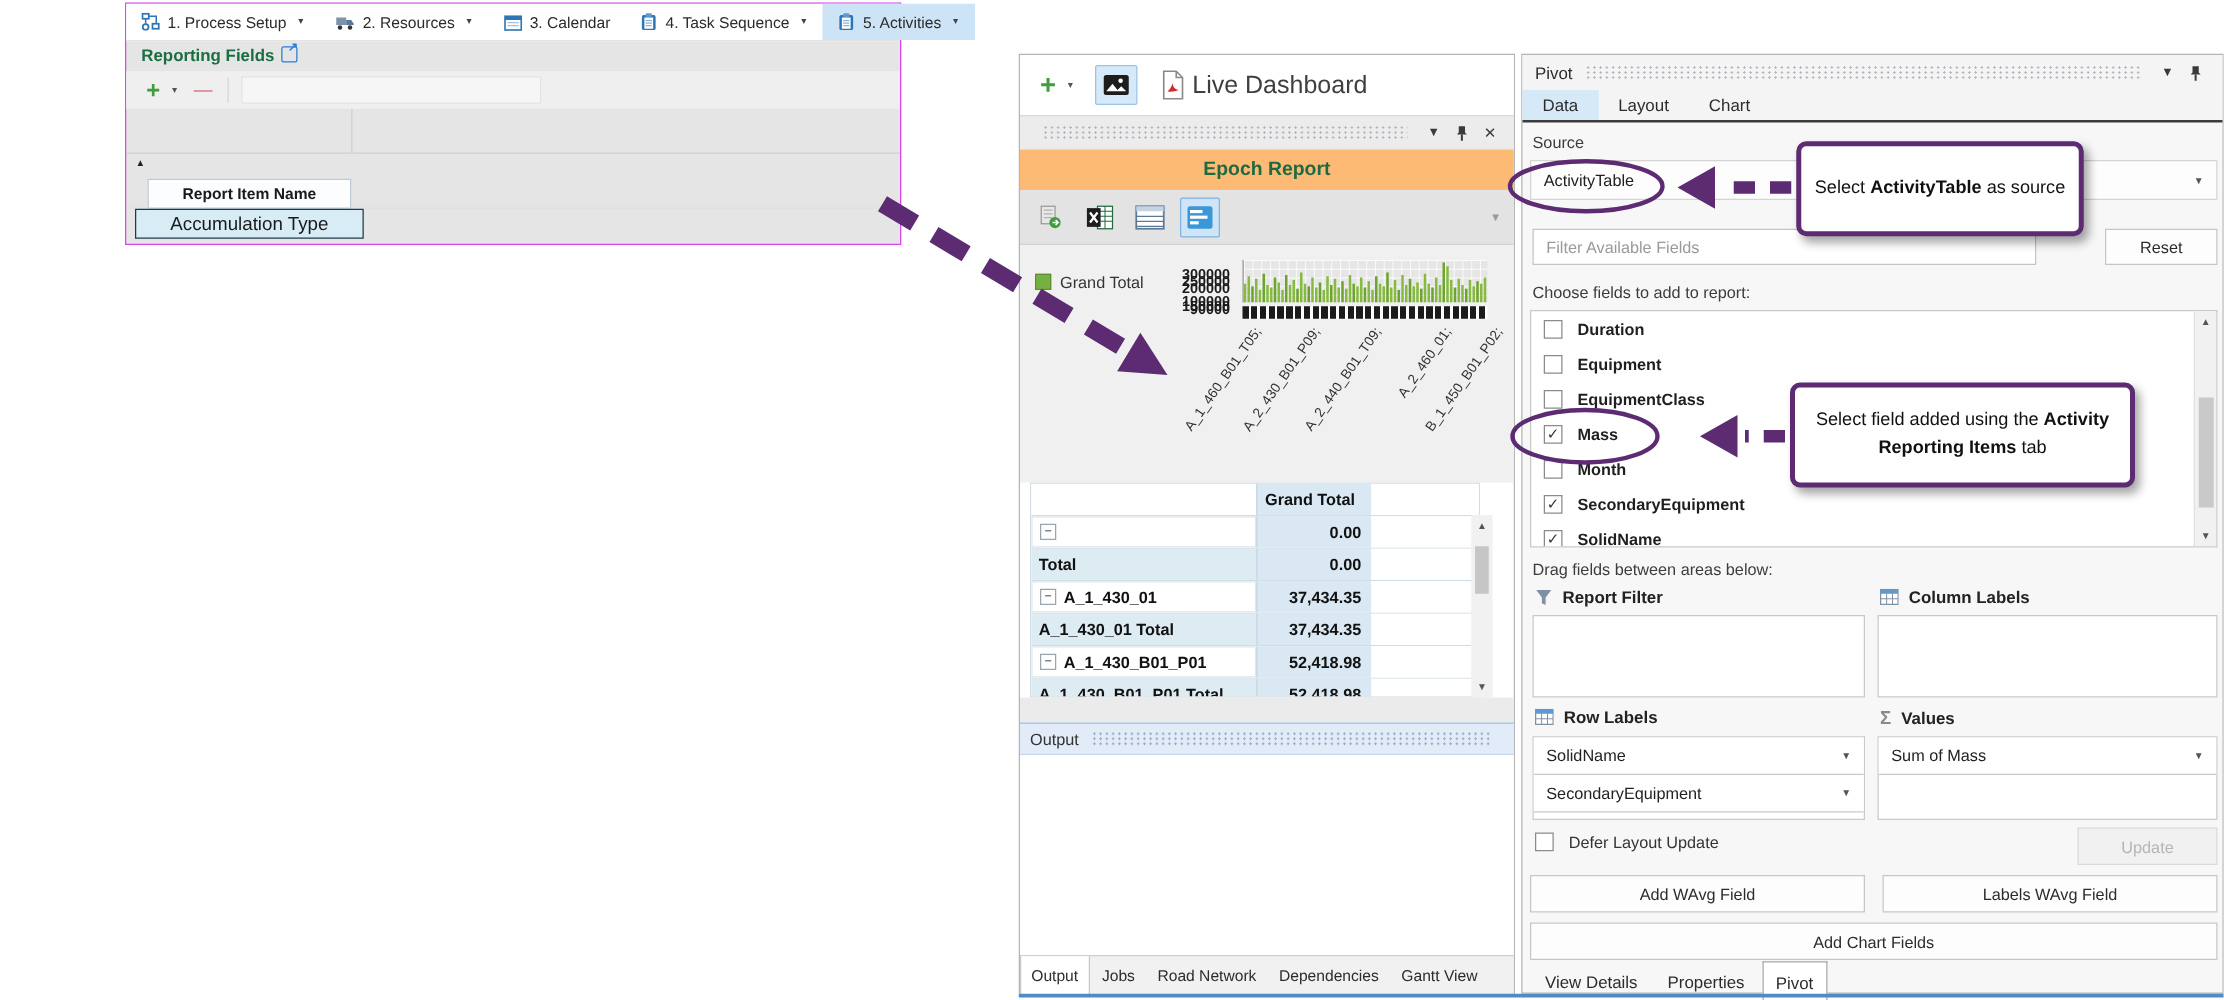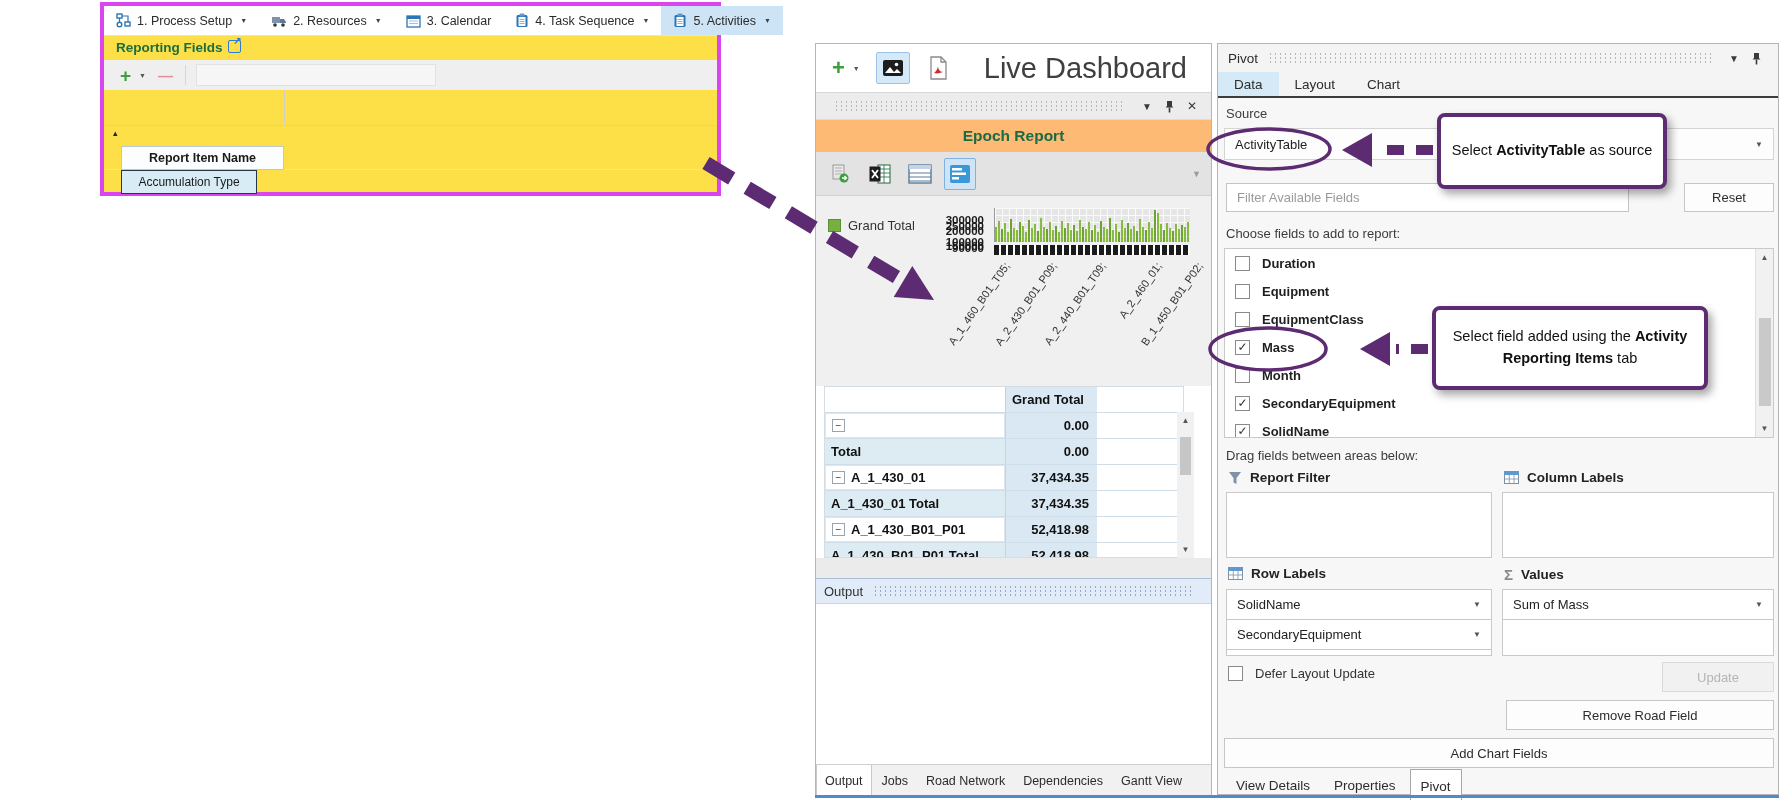--- a/index.html
+++ b/index.html
@@ -1,50 +1,50 @@
 <!DOCTYPE html>
 <html><head>
 <meta charset="utf-8">
 <style>
   * { box-sizing: border-box; margin: 0; padding: 0; }
   html,body { width:1779px; height:800px; background:#fff; font-family:"Liberation Sans",sans-serif; color:#333; overflow:hidden; position:relative; }
 
   .abs { position:absolute; }
 
   
-  #reporting-panel { left:100px; top:2px; width:621px; height:194px; background:#fde047; border:4px solid #d946ef; z-index:5; }
+  #reporting-panel { left:100px; top:2px; width:621px; height:194px; background:#e5e5e5; border:1px solid #d946ef; z-index:5; }
   .tabbar { position:absolute; left:0; top:0; right:0; height:30px; background:#fff; display:flex; align-items:stretch; border-bottom:1px solid #e3e3e3; }
   .tab { display:flex; align-items:center; gap:6px; padding:0 12px; font-size:12.5px; color:#2b2b2b; white-space:nowrap; }
   .tab .caret { font-size:7px; color:#444; margin-left:2px; }
   .tab.selected { background:#cde4f7; }
   .rf-title { position:absolute; left:12px; top:34px; font-size:13.5px; font-weight:bold; color:#1b6e3f; display:flex; align-items:flex-start; gap:5px; }
   .ext-icon { width:13px; height:13px; border:1.5px solid #2b7cd3; border-radius:2px; position:relative; display:inline-block; }
   .ext-icon span { position:absolute; right:-2px; top:-6px; color:#2b7cd3; font-size:10px; font-weight:bold; }
   .rf-toolbar { position:absolute; left:0; top:54px; right:0; height:30px; background:#efefef; display:flex; align-items:center; }
   .tb-plus { color:#3f9d3f; font-size:19px; font-weight:bold; margin-left:16px; line-height:1; }
   .tb-caret { color:#555; font-size:7px; margin-left:8px; }
   .tb-minus { color:#dd8f9c; font-size:15px; font-weight:bold; margin-left:12px; }
   .tb-sep { width:1px; height:20px; background:#d6d6d6; margin-left:12px; }
   .tb-inset { margin-left:10px; width:240px; height:22px; background:#f6f6f6; border:1px solid #e2e2e2; }
   .rf-emptyrow { position:absolute; left:0; top:84px; right:0; height:36px; border-bottom:1px solid #cfcfcf; }
   .rf-emptyrow .vline { position:absolute; left:180px; top:0; bottom:0; width:1px; background:#cfcfcf; }
   .rf-collapse { position:absolute; left:9px; top:122px; font-size:9px; color:#222; }
   .rf-headrow { position:absolute; left:0; top:140px; right:0; height:24px; border-bottom:1px solid #e0e0e0; }
   .rf-headcell { position:absolute; left:17px; top:0; width:163px; height:24px; background:#fbfdff; border:1px solid #bcc8d2; display:flex; align-items:center; justify-content:center; font-size:12.5px; font-weight:bold; color:#1a1a1a; }
   .rf-selrow { position:absolute; left:0; top:164px; right:0; height:25px; }
-  .rf-selcell { position:absolute; left:17px; top:0; width:136px; height:24px; background:#d8ecf6; border:1.5px solid #22384a; display:flex; align-items:center; justify-content:center; font-size:12px; color:#1a1a1a; }
+  .rf-selcell { position:absolute; left:7px; top:0; width:183px; height:24px; background:#d8ecf6; border:1.5px solid #22384a; display:flex; align-items:center; justify-content:center; font-size:15px; color:#1a1a1a; }
 
   
   #dashboard-panel { left:815px; top:43px; width:397px; height:752px; background:#fff; border:1px solid #b5b5b5; z-index:5; }
   .dash-toolbar { position:absolute; left:0; top:0; right:0; height:48px; background:#fff; display:flex; align-items:center; }
   .dash-plus { color:#3f9d3f; font-size:22px; font-weight:bold; margin-left:16px; }
   .dash-caret { color:#555; font-size:7px; margin-left:8px; }
   .img-btn { margin-left:16px; width:34px; height:32px; background:#d6e9f8; border:1px solid #9cc3e5; border-radius:2px; display:flex; align-items:center; justify-content:center; }
   .pdf-btn { margin-left:14px; width:28px; height:32px; display:flex; align-items:center; justify-content:center; }
-  .dash-title { margin-left:32px; font-size:29px; color:#3f3f3f; }
+  .dash-title { margin-left:2px; font-size:20px; color:#3f3f3f; }
   .dash-head { position:absolute; left:0; top:48px; right:0; height:28px; background:#ececec; border-top:1px solid #d8d8d8; border-bottom:1px solid #dcdcdc; display:flex; align-items:center; padding:0 8px; }
   .dots { flex:1; height:12px; margin:0 10px; background-image:radial-gradient(circle,#b3b8bf 0.9px,transparent 1px); background-size:5px 4px; }
   .head-ico { color:#3a3a3a; font-size:10px; margin:0 6px; }
   .report-title { position:absolute; left:0; top:76px; right:0; height:32px; display:flex; align-items:center; justify-content:center; font-size:15.5px; font-weight:bold; color:#1d6a43; background:#fdba74; }
   .chart-toolbar { position:absolute; left:0; top:108px; right:0; height:44px; background:#e3e3e3; border-bottom:1px solid #d2d2d2; display:flex; align-items:center; }
   .ct-btn { width:32px; height:32px; margin-left:8px; display:flex; align-items:center; justify-content:center; border-radius:2px; }
   .ct-btn.selected { background:#cfe5f7; border:1px solid #7fb2e0; }
   .ct-filter { margin-left:auto; margin-right:10px; color:#9a9a9a; font-size:9px; }
   .chart-area { position:absolute; left:0; top:152px; right:0; height:190px; background:#f0f0f0; }
   .legend { position:absolute; left:12px; top:22px; display:flex; align-items:center; gap:7px; font-size:13px; color:#333; }
@@ -554,22 +554,25 @@
   </div>
 
   <div style="position:absolute;left:10px;top:622px;display:flex;align-items:center;gap:12px">
     <span class="checkbox"><span class="mark">✓</span></span>
     <span>Defer Layout Update</span>
   </div>
   <div class="pv-btn disabled" style="left:444px;top:618px;width:112px;height:30px">
     <span>Update</span>
   </div>
 
+  <div class="pv-btn" style="left:6px;top:656px;width:268px;height:30px">
+    <span>Add WAvg Field</span>
+  </div>
   <div class="pv-btn" style="left:288px;top:656px;width:268px;height:30px">
-    <span>Remove Road Field</span>
+    <span>Labels WAvg Field</span>
   </div>
   <div class="pv-btn" style="left:6px;top:694px;width:550px;height:30px">
     <span>Add Chart Fields</span>
   </div>
 
   <div class="pv-bottom-tabs">
     <span class="pv-btab">View Details</span>
     <span class="pv-btab">Properties</span>
     <span class="pv-btab selected">Pivot</span>
   </div>

